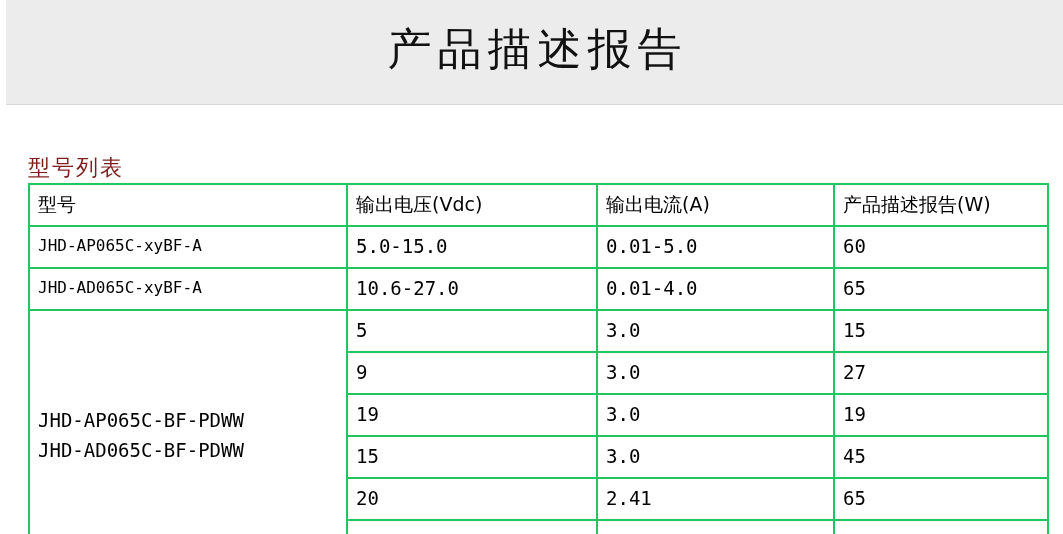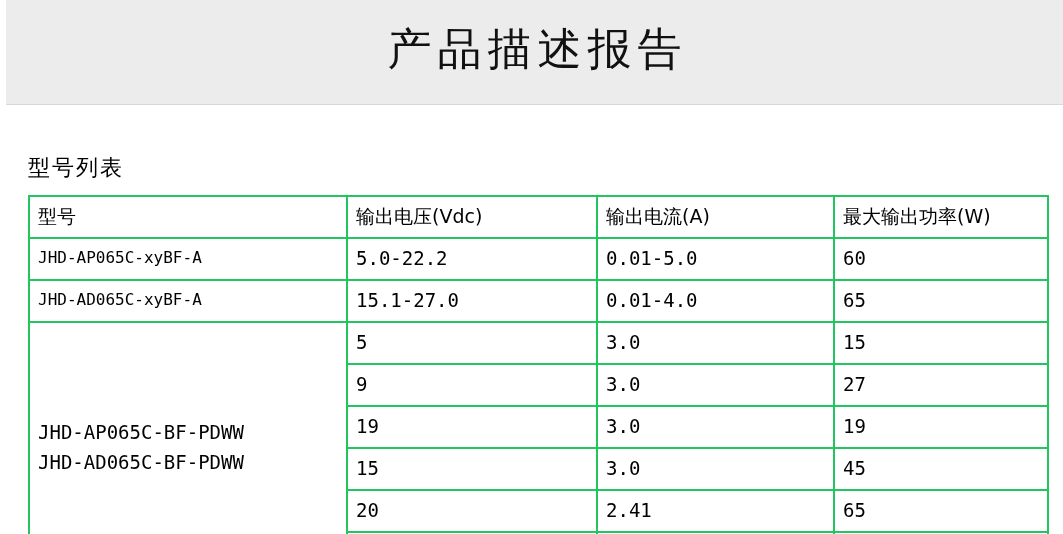--- a/index.html
+++ b/index.html
@@ -36,25 +36,25 @@
     color: #111111;
     font-weight: normal;
     margin: 0;
     padding: 0 0 6px 0;
   }
   .body-area {
     padding: 0 22px;
   }
   .section-label {
     margin-top: 48px;
-    margin-bottom: 12px;
+    margin-bottom: 0;
     font-family: "DejaVu Sans", sans-serif;
     font-size: 22px;
     letter-spacing: 2px;
-    color: #000000;
+    color: #7f1d1d;
   }
   table.spec {
     border-collapse: collapse;
     width: 1019px;
     table-layout: fixed;
     font-family: "DejaVu Sans Mono", monospace;
     font-size: 19px;
   }
   table.spec col.c1 { width: 318px; }
   table.spec col.c2 { width: 250px; }
@@ -110,33 +110,33 @@
         <col class="c1">
           <col class="c2">
           <col class="c3">
           <col class="c4">
       </colgroup>
       <thead>
         <tr>
           <th>型号</th>
           <th>输出电压(Vdc)</th>
           <th>输出电流(A)</th>
-          <th>最大输出功率(W)</th>
+          <th>产品描述报告(W)</th>
         </tr>
       </thead>
       <tbody>
         <tr>
           <td class="model-cell">JHD-AP065C-xyBF-A</td>
-          <td>5.0-22.2</td>
+          <td>5.0-15.0</td>
           <td>0.01-5.0</td>
           <td>60</td>
         </tr>
         <tr>
           <td class="model-cell">JHD-AD065C-xyBF-A</td>
-          <td>15.1-27.0</td>
+          <td>10.6-27.0</td>
           <td>0.01-4.0</td>
           <td>65</td>
         </tr>
 
         <tr>
           <td class="model-group" rowspan="6">
             <span class="line">JHD-AP065C-BF-PDWW</span>
             <span class="line">JHD-AD065C-BF-PDWW</span>
           </td>
           <td>5</td>

